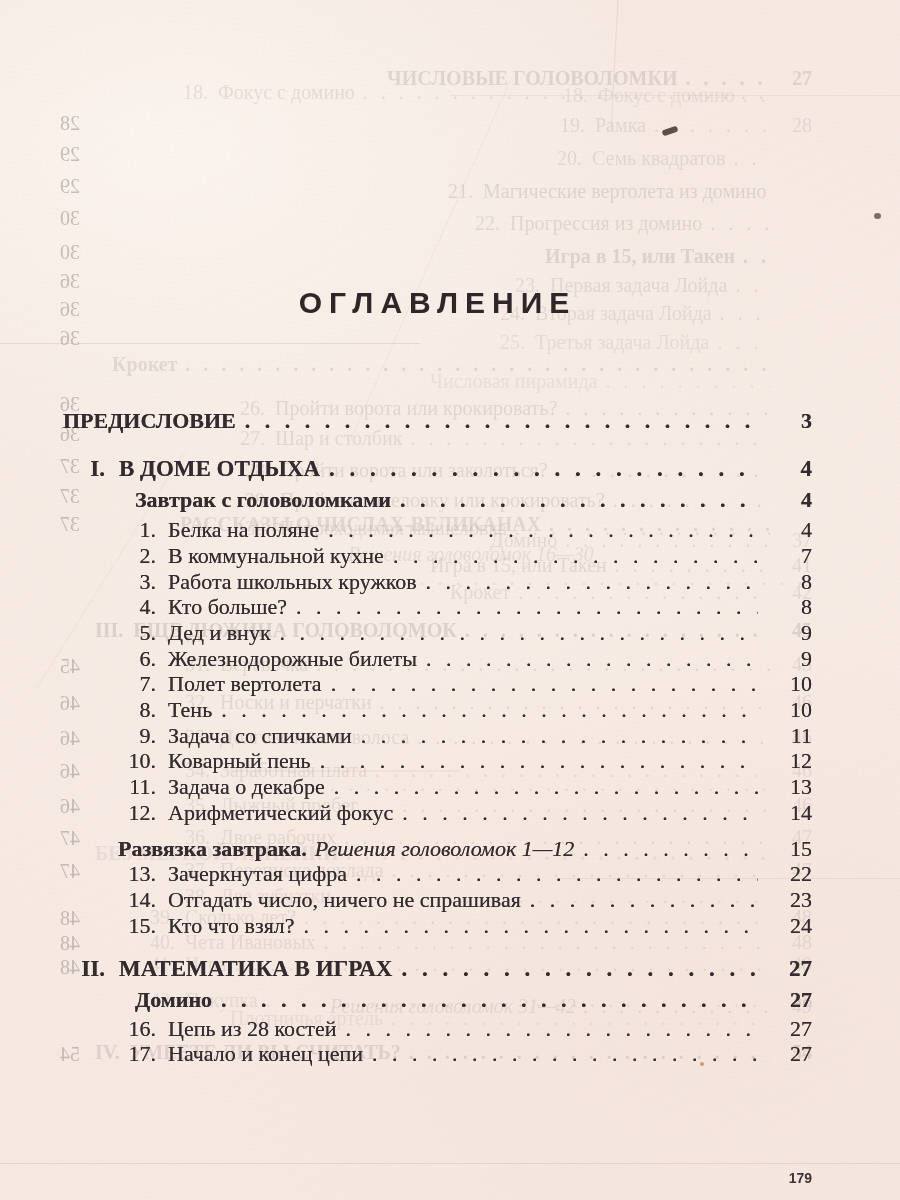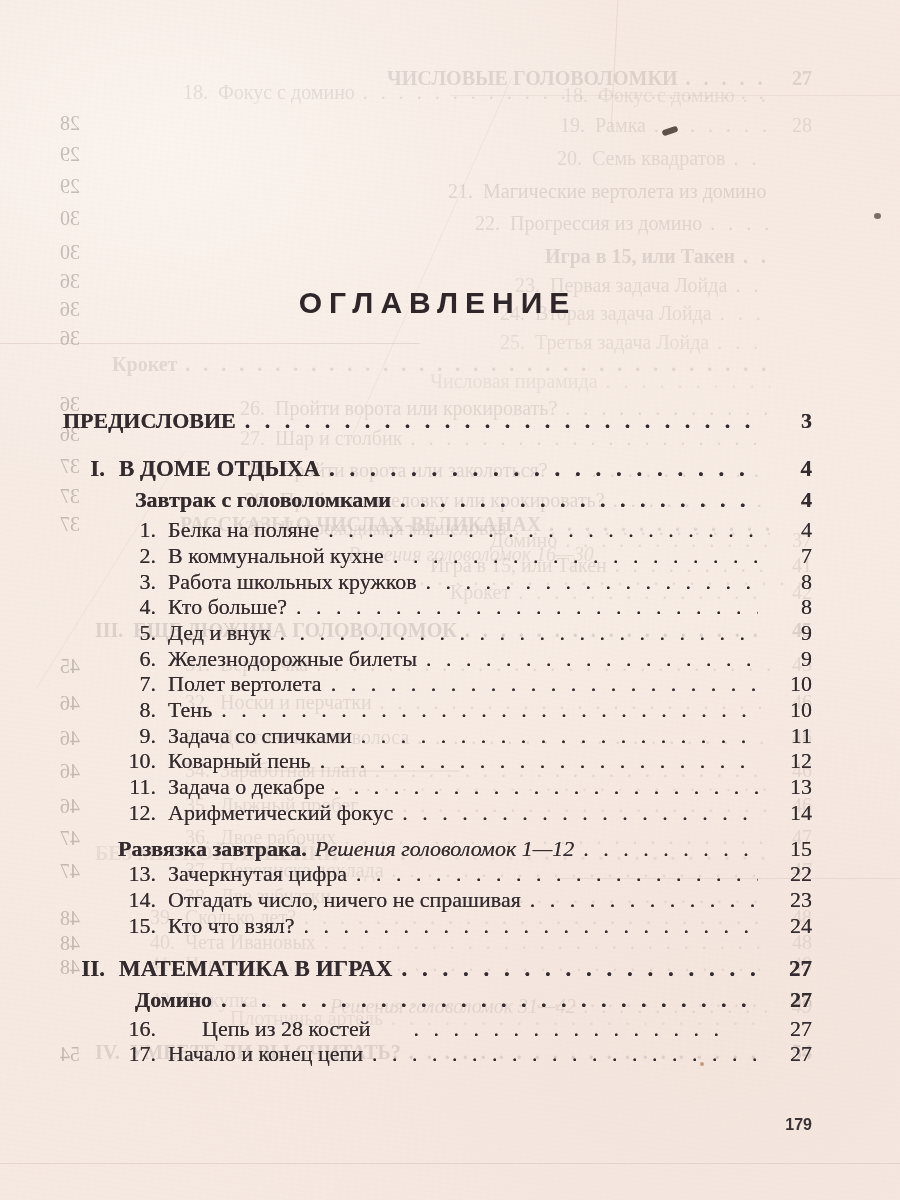--- a/index.html
+++ b/index.html
@@ -55,24 +55,24 @@
   .row.section{padding-left:72px;font-weight:bold;}
   .row.solution{padding-left:55px;}
   .row.solution .label{font-weight:bold;}
   .mt-chapter1{margin-top:22px;}
   .mt-section{margin-top:6px;}
   .mt-items{margin-top:4px;}
   .mt-solution{margin-top:10px;}
   .mt-after-solution{}
   .mt-chapter2{margin-top:18px;}
   .mt-section2{margin-top:5px;}
-  .mt-items2{margin-top:3px;gap:34px;}
-  #folio{position:absolute;left:0;top:1116px;width:749px;text-align:right;
+  .mt-items2{margin-top:3px;}
+  #folio{position:absolute;left:0;top:1170px;width:749px;text-align:right;
          font-family:"Liberation Sans", sans-serif;font-weight:bold;
-         font-size:16px;color:#3a3234;}
+         font-size:14px;color:#3a3234;}
 </style>
 </head>
 <body>
 
 <div id="paper">
   <div id="grain"></div>
 
   <div class="crease" style="left:0;top:343px;width:420px;height:1px;"></div>
   <div class="crease" style="left:450px;top:95px;width:450px;height:1px;opacity:.6;"></div>
   <div class="crease" style="left:0;top:1163px;width:900px;height:1px;"></div>

